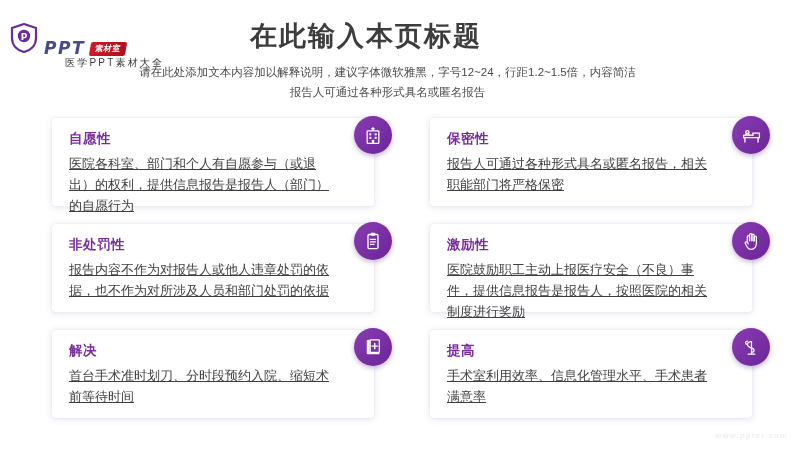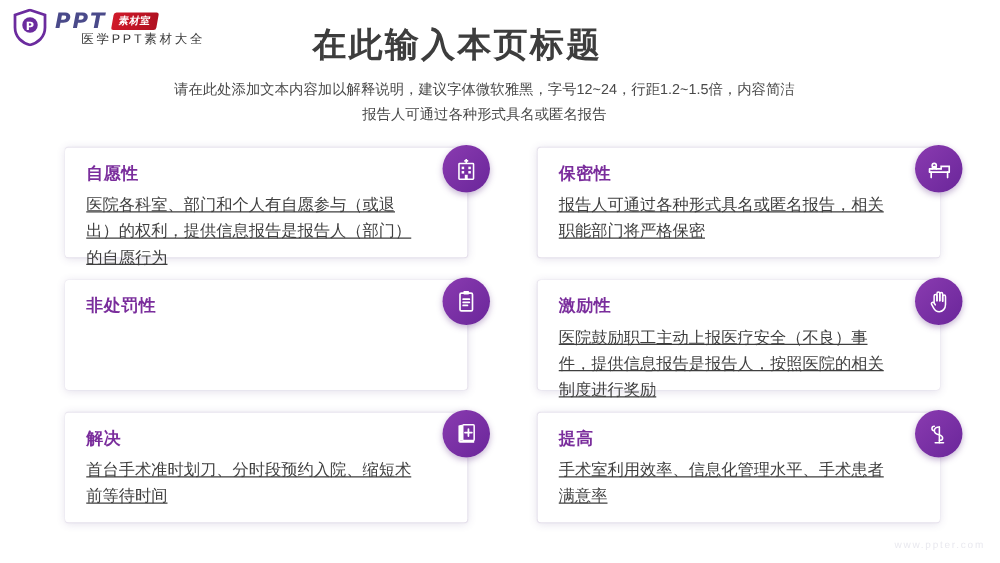--- a/index.html
+++ b/index.html
@@ -35,20 +35,21 @@
   .logo-text-block {
     display: flex;
     flex-direction: column;
     gap: 1px;
     padding-top: 1px;
   }
   .logo-row1 {
     display: flex;
     align-items: center;
     gap: 5px;
+    margin-top: 32px;
   }
   .logo-ppt {
     font-size: 17px;
     font-weight: bold;
     font-style: italic;
     color: #4a4a8a;
     letter-spacing: 1.5px;
     line-height: 1;
     font-family: "DejaVu Sans", sans-serif;
   }
@@ -211,20 +212,21 @@
         <path d="M3 11.6 L3 14.5 M3 11.6 L13.6 11.6"></path>
         <path d="M13.6 11.6 L13.6 9.2 L21 9.2 L21 14.5"></path>
         <circle cx="7.3" cy="8.4" r="1.9"></circle>
         <path d="M5.4 11.6 C5.6 10 6.3 9.4 7.3 9.4 C8.3 9.4 9.1 10 9.3 11.6"></path>
       </svg>
     </div>
   </div>
 
   <div class="card">
     <div class="card-title">非处罚性</div>
+    <div class="card-desc">报告内容不作为对报告人或他人违章处罚的依据，也不作为对所涉及人员和部门处罚的依据</div>
     <div class="card-icon">
       <svg width="20" height="20" viewBox="0 0 24 24" fill="none" stroke="#ffffff" stroke-width="1.6">
         <rect x="6" y="4.2" width="12" height="17" rx="1.4"></rect>
         <rect x="9.2" y="2.2" width="5.6" height="3.4" rx="1" fill="#ffffff" stroke="none"></rect>
         <path d="M9 10 L15 10 M9 13 L15 13 M9 16 L13.2 16" stroke-linecap="round"></path>
       </svg>
     </div>
   </div>
 
   <div class="card">

